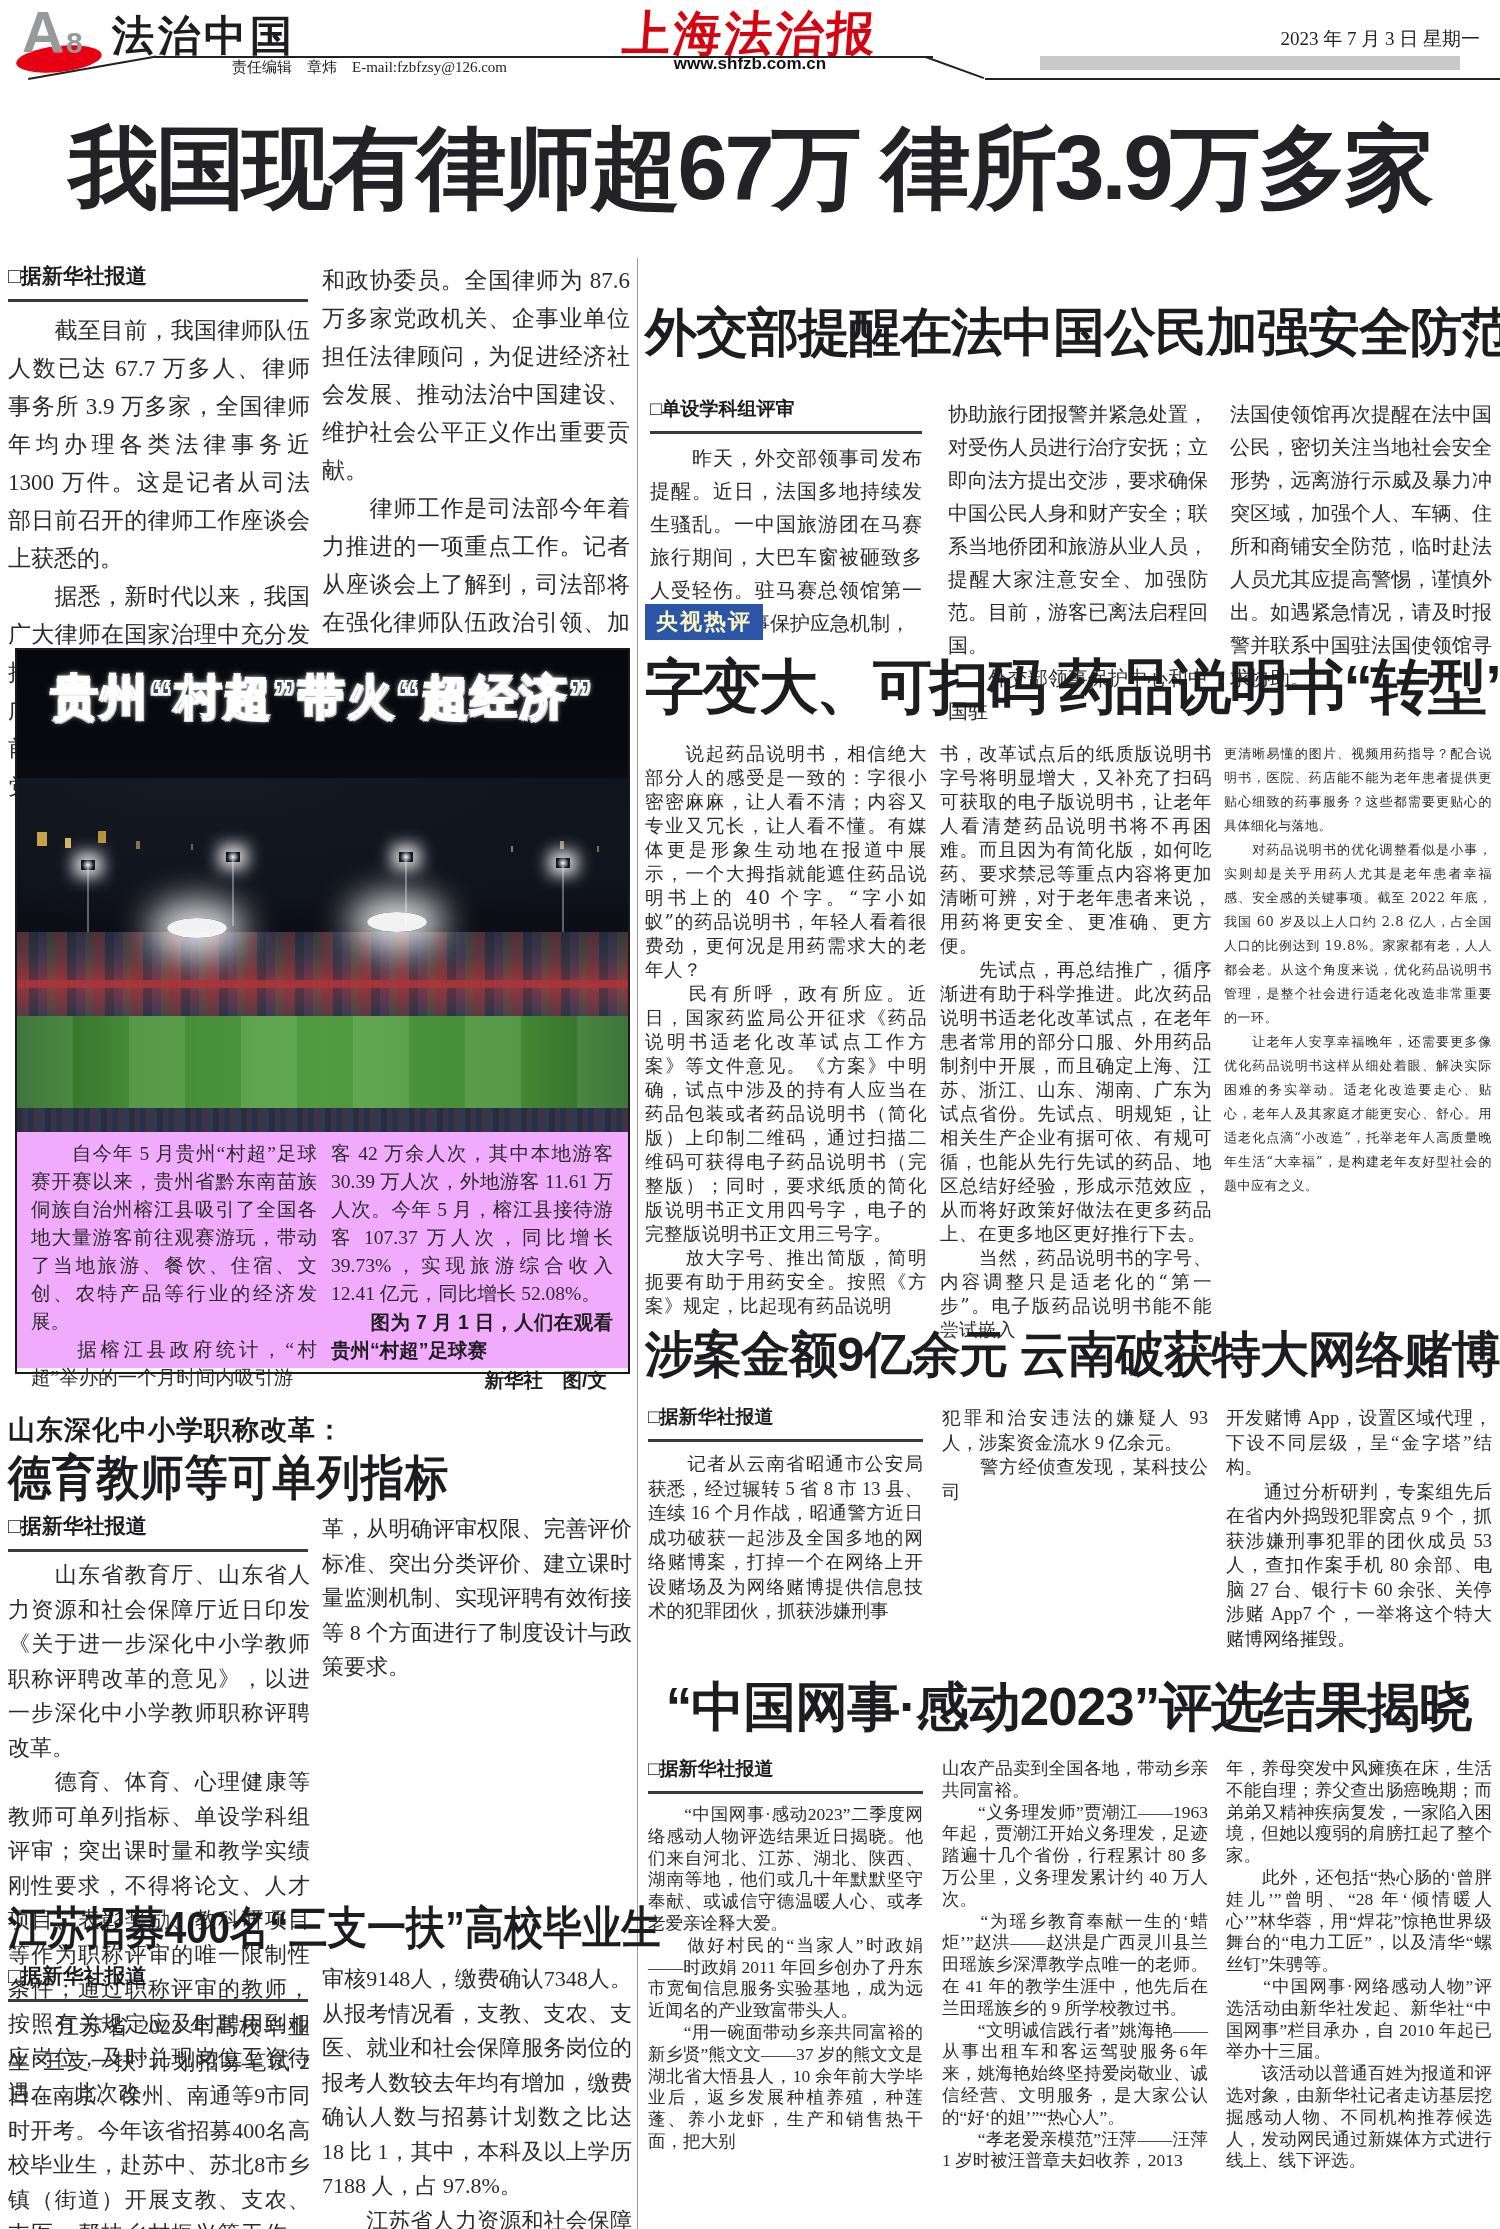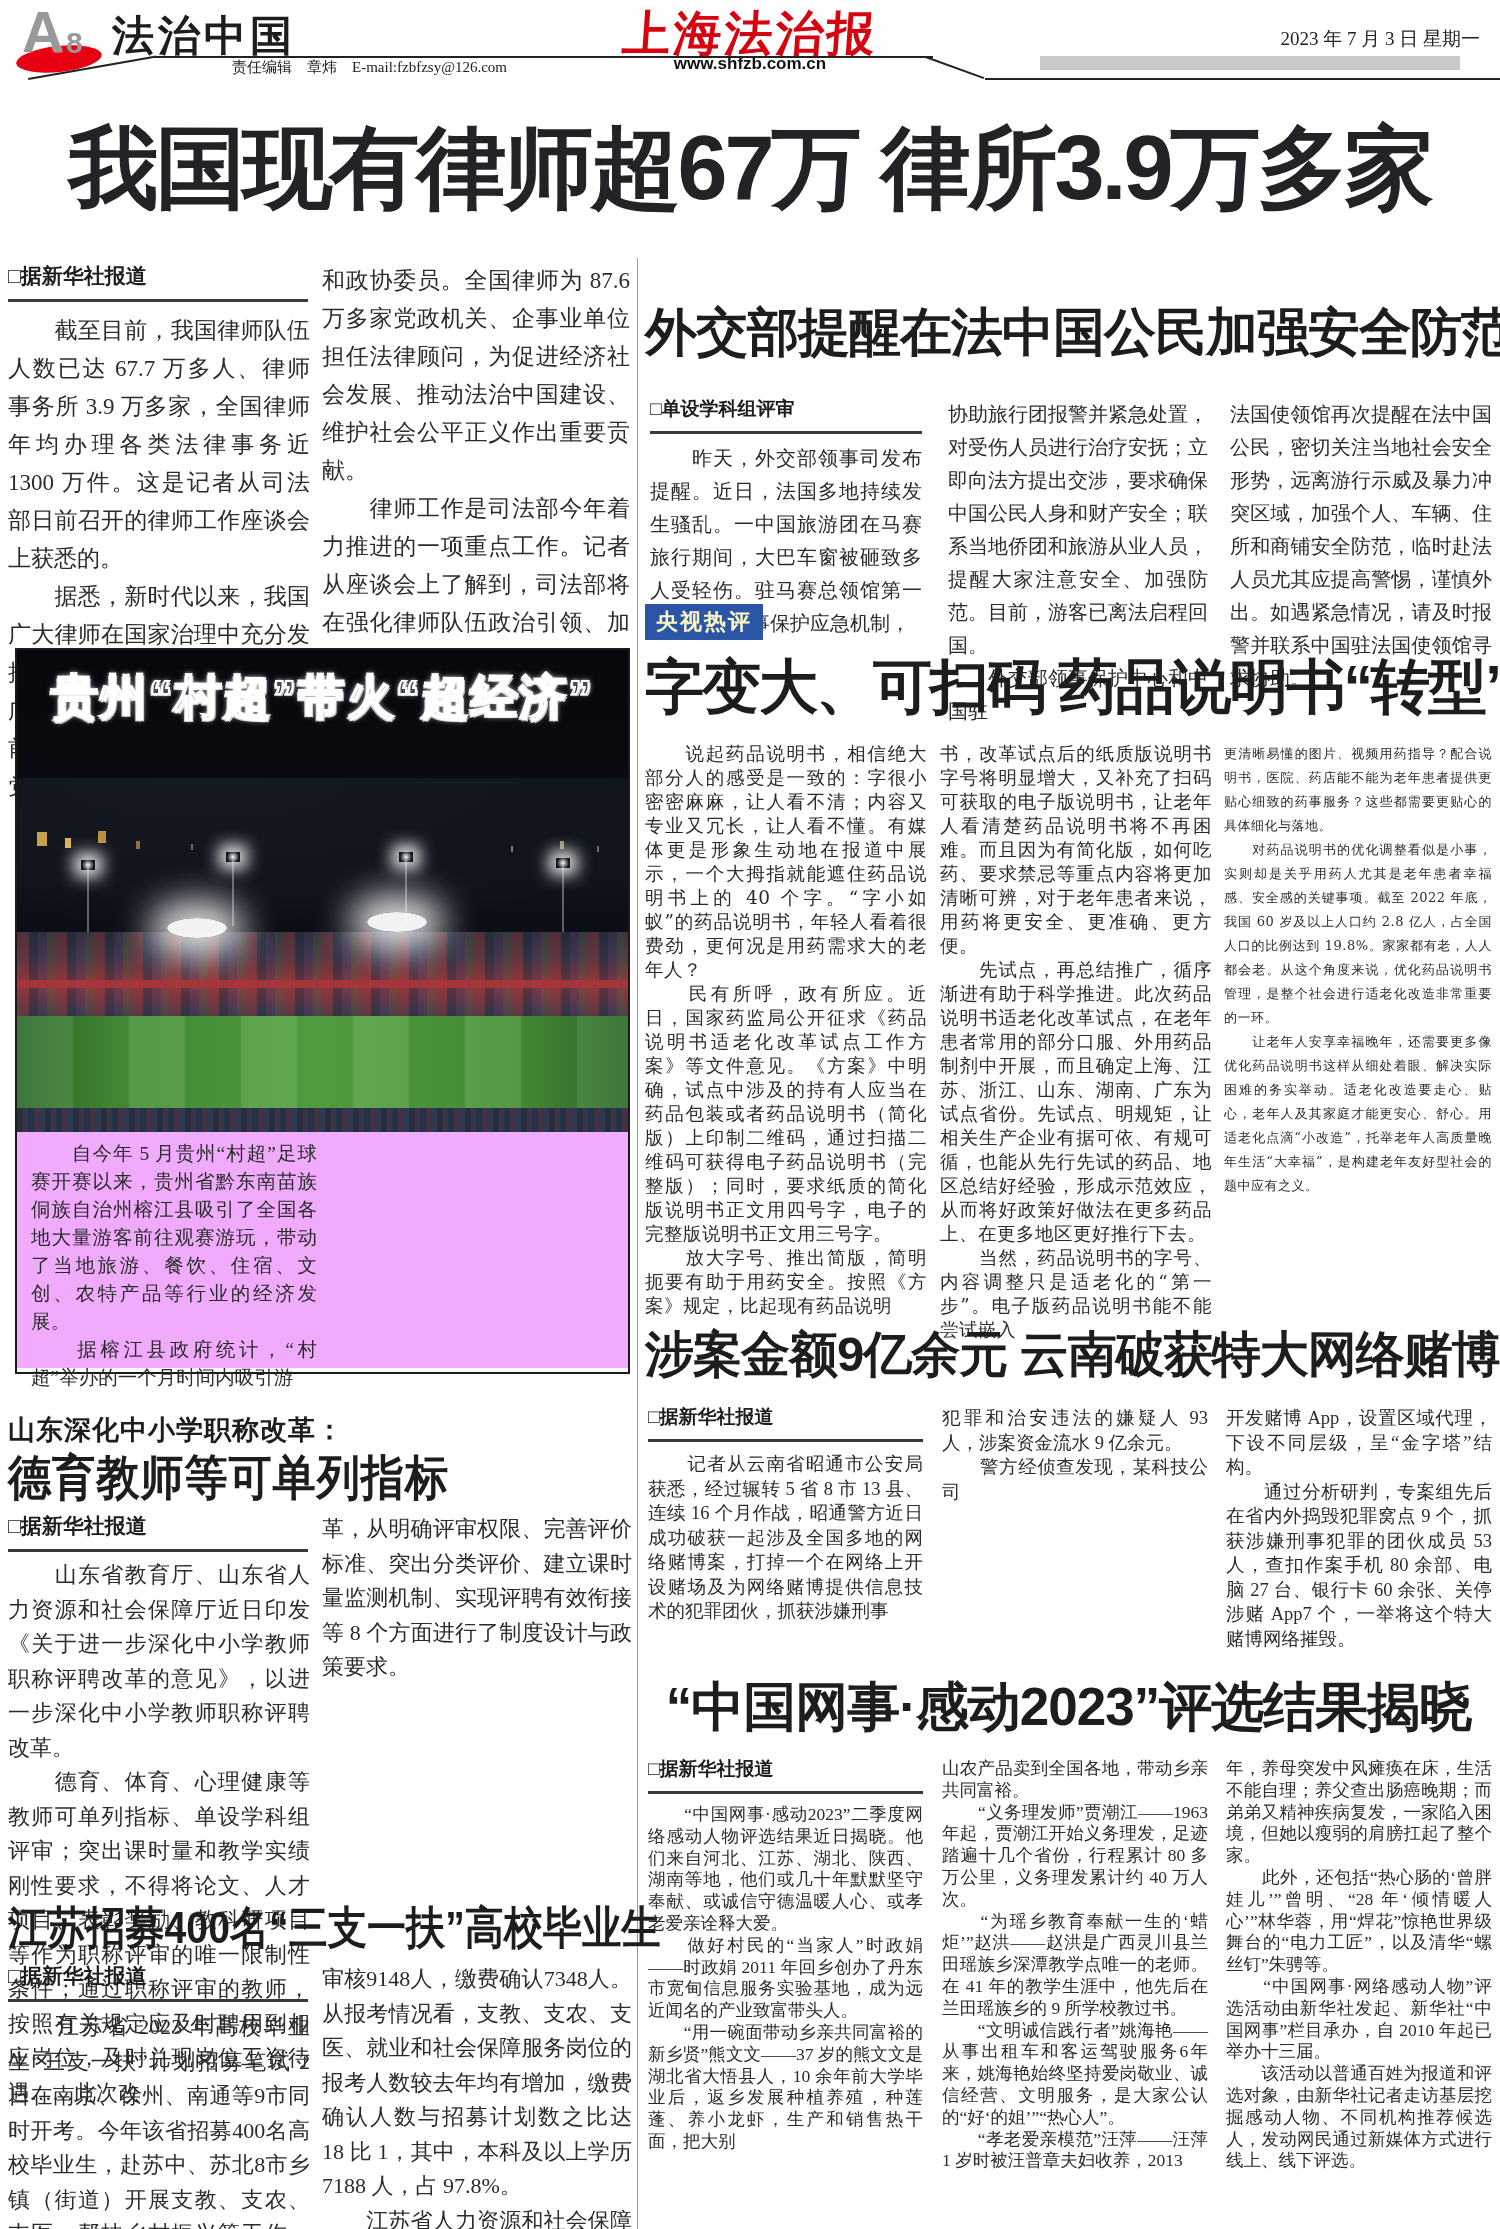--- a/index.html
+++ b/index.html
@@ -179,20 +179,25 @@
       <div class="ph-banner"></div>
       <div class="ph-pitch"></div>
       <div class="ph-crowd"></div>
       <div class="photo-title">贵州“村超”带火“超经济”</div>
     </div>
     <div class="caption">
       <div class="cap-col capc1 song col">
           <p>　　自今年 5 月贵州“村超”足球赛开赛以来，贵州省黔东南苗族侗族自治州榕江县吸引了全国各地大量游客前往观赛游玩，带动了当地旅游、餐饮、住宿、文创、农特产品等行业的经济发展。</p>
           <p>　　据榕江县政府统计，“村超”举办的一个月时间内吸引游</p>
         </div>
+      <div class="cap-col capc2 song">
+        <p>客 42 万余人次，其中本地游客 30.39 万人次，外地游客 11.61 万人次。今年 5 月，榕江县接待游客 107.37 万人次，同比增长 39.73%，实现旅游综合收入 12.41 亿元，同比增长 52.08%。</p>
+        <p class="cap-bold">　　图为 7 月 1 日，人们在观看贵州“村超”足球赛</p>
+        <p class="cap-credit">新华社　图/文</p>
+      </div>
     </div>
   </div>
 
   <div class="abs a4-kicker">山东深化中小学职称改革：</div>
   <div class="abs hei a4-headline">德育教师等可单列指标</div>
   <div class="abs byline a4-byline">□据新华社报道</div>
   <div class="abs song col a4c1">
       <p>　　山东省教育厅、山东省人力资源和社会保障厅近日印发《关于进一步深化中小学教师职称评聘改革的意见》，以进一步深化中小学教师职称评聘改革。</p>
       <p>　　德育、体育、心理健康等教师可单列指标、单设学科组评审；突出课时量和教学实绩刚性要求，不得将论文、人才项目、表彰奖励、教科研项目等作为职称评审的唯一限制性条件；通过职称评审的教师，按照有关规定应及时聘用到相应岗位，及时兑现岗位工资待遇……此次改</p>
     </div>

